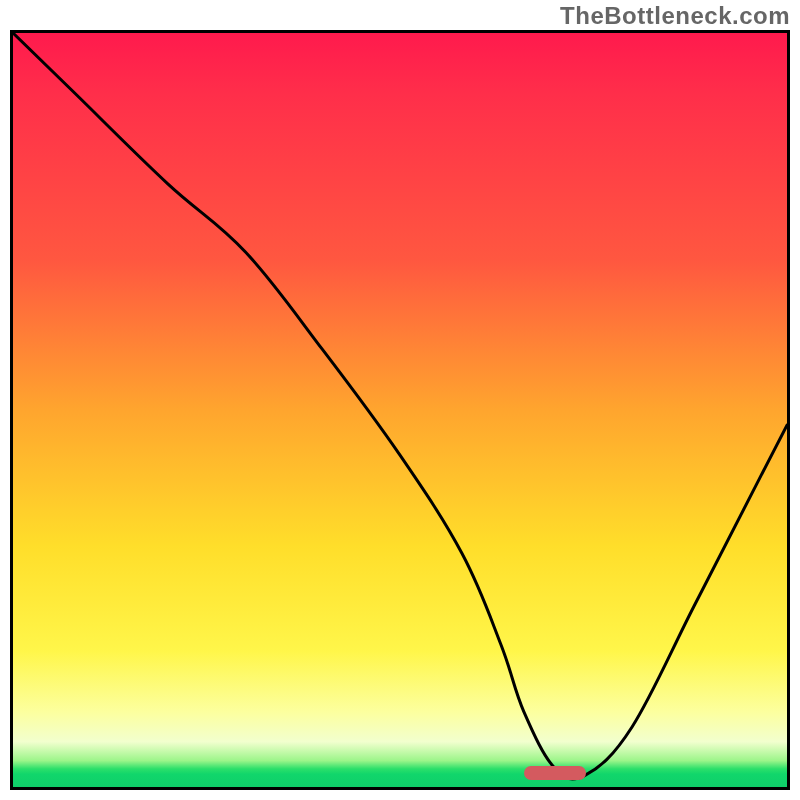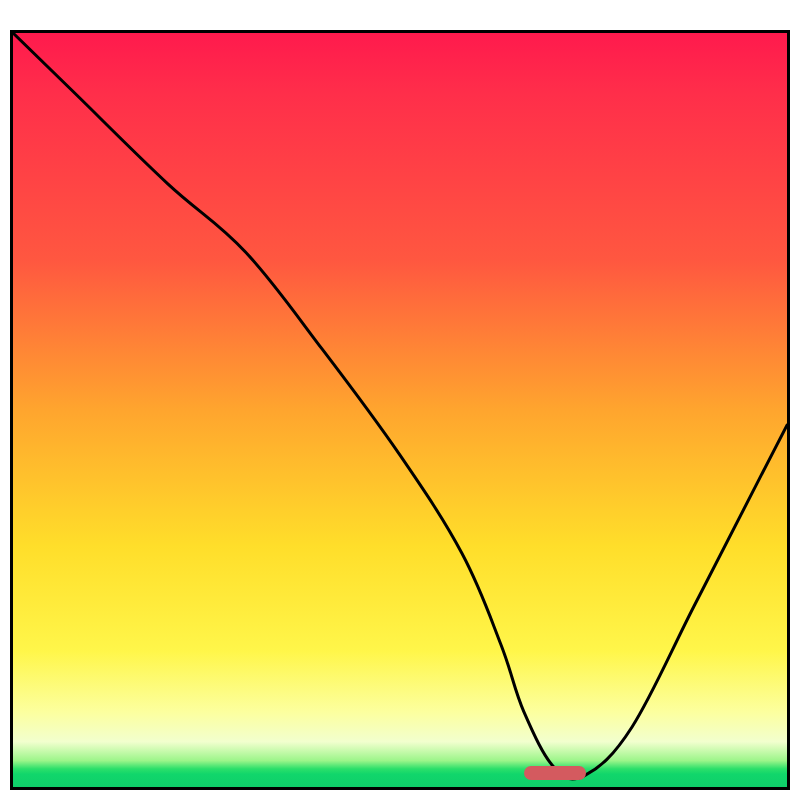--- a/index.html
+++ b/index.html
@@ -66,20 +66,21 @@
     position: absolute;
     background: #d45a5f;
     border-radius: 8px;
   }
 </style>
 </head>
 <body>
 
 <div class="stage">
 
+  <div class="watermark">TheBottleneck.com</div>
 
   <div class="plot-frame">
     <div class="gradient"></div>
 
     <svg class="curve-svg" viewBox="0 0 774 754" preserveAspectRatio="none">
       <path d="M 0.0 0.0 C 11.1 10.9, 34.1 33.2, 61.9 60.3 C 89.8 87.5, 124.1 122.3, 154.8 150.8 C 185.5 179.3, 204.3 188.8, 232.2 218.7 C 260.1 248.5, 281.7 280.0, 309.6 316.7 C 337.5 353.3, 361.9 385.6, 387.0 422.2 C 412.1 458.9, 430.8 486.3, 448.9 520.3 C 467.0 554.2, 476.5 582.2, 487.6 610.7 C 498.8 639.2, 501.1 656.2, 510.8 678.6 C 520.6 701.0, 530.7 723.7, 541.8 735.1 C 552.9 746.6, 558.8 749.4, 572.8 741.9 C 586.7 734.5, 599.7 724.1, 619.2 693.7 C 638.7 663.3, 658.8 616.5, 681.1 573.0 C 703.4 529.6, 726.3 485.0, 743.0 452.4 C 759.8 419.8, 768.4 402.9, 774.0 392.1" fill="none" stroke="#000000" stroke-width="3" stroke-linejoin="round" stroke-linecap="round"></path>
     </svg>
 
     <div class="pill" style="left: 510.84px; width: 61.92px; top: 733.428px; height: 14px;"></div>
   </div>

